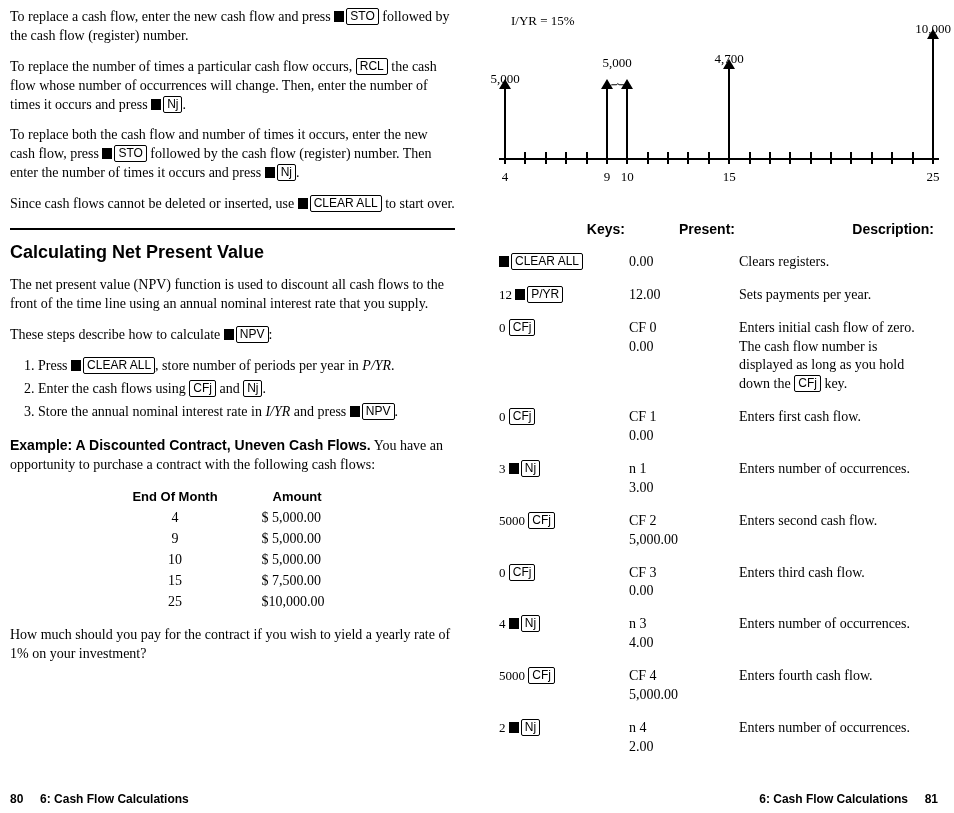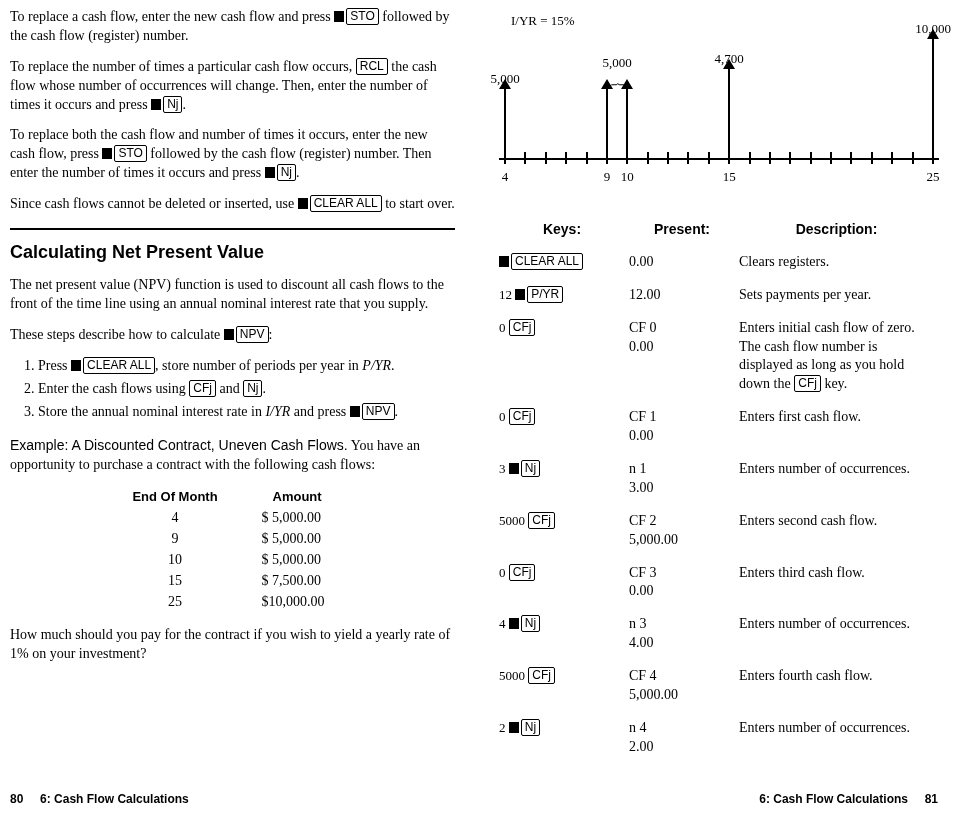--- a/index.html
+++ b/index.html
@@ -54,21 +54,21 @@
   }
   h2.section{
     font-family:Arial,Helvetica,sans-serif;
     font-weight:700;
     font-size:18px;
     margin:6px 0 12px 0;
   }
   ol.steps{margin:4px 0 14px 28px;padding:0}
   ol.steps li{margin:4px 0}
   .ital{font-style:italic}
-  .exlabel{font-family:Arial,Helvetica,sans-serif;font-weight:400}
+  .exlabel{font-family:Arial,Helvetica,sans-serif;font-weight:700}
   table.cashflows{
     margin:4px auto 14px auto;
     border-collapse:collapse;
   }
   table.cashflows th{
     font-family:Arial,Helvetica,sans-serif;
     font-weight:700;font-size:13px;
     padding:2px 22px;text-align:center;
   }
   table.cashflows td{
@@ -106,21 +106,21 @@
   .brace{
     position:absolute;font-size:18px;letter-spacing:-3px;
     transform:translateX(-50%);
   }
 
   
   .ktab{width:100%;border-collapse:collapse;table-layout:fixed}
   .ktab col.c1{width:130px}
   .ktab col.c2{width:110px}
   .ktab th{
-    text-align:center;font-family:Arial,Helvetica,sans-serif;
+    text-align:right;font-family:Arial,Helvetica,sans-serif;
     font-weight:700;font-size:14px;padding:4px 4px 10px 0;
   }
   .ktab td{
     vertical-align:top;padding:4px 6px 10px 0;font-size:14px;
   }
   .ktab td.keys{font-size:13px;white-space:nowrap}
 </style>
 </head>
 <body>
 

